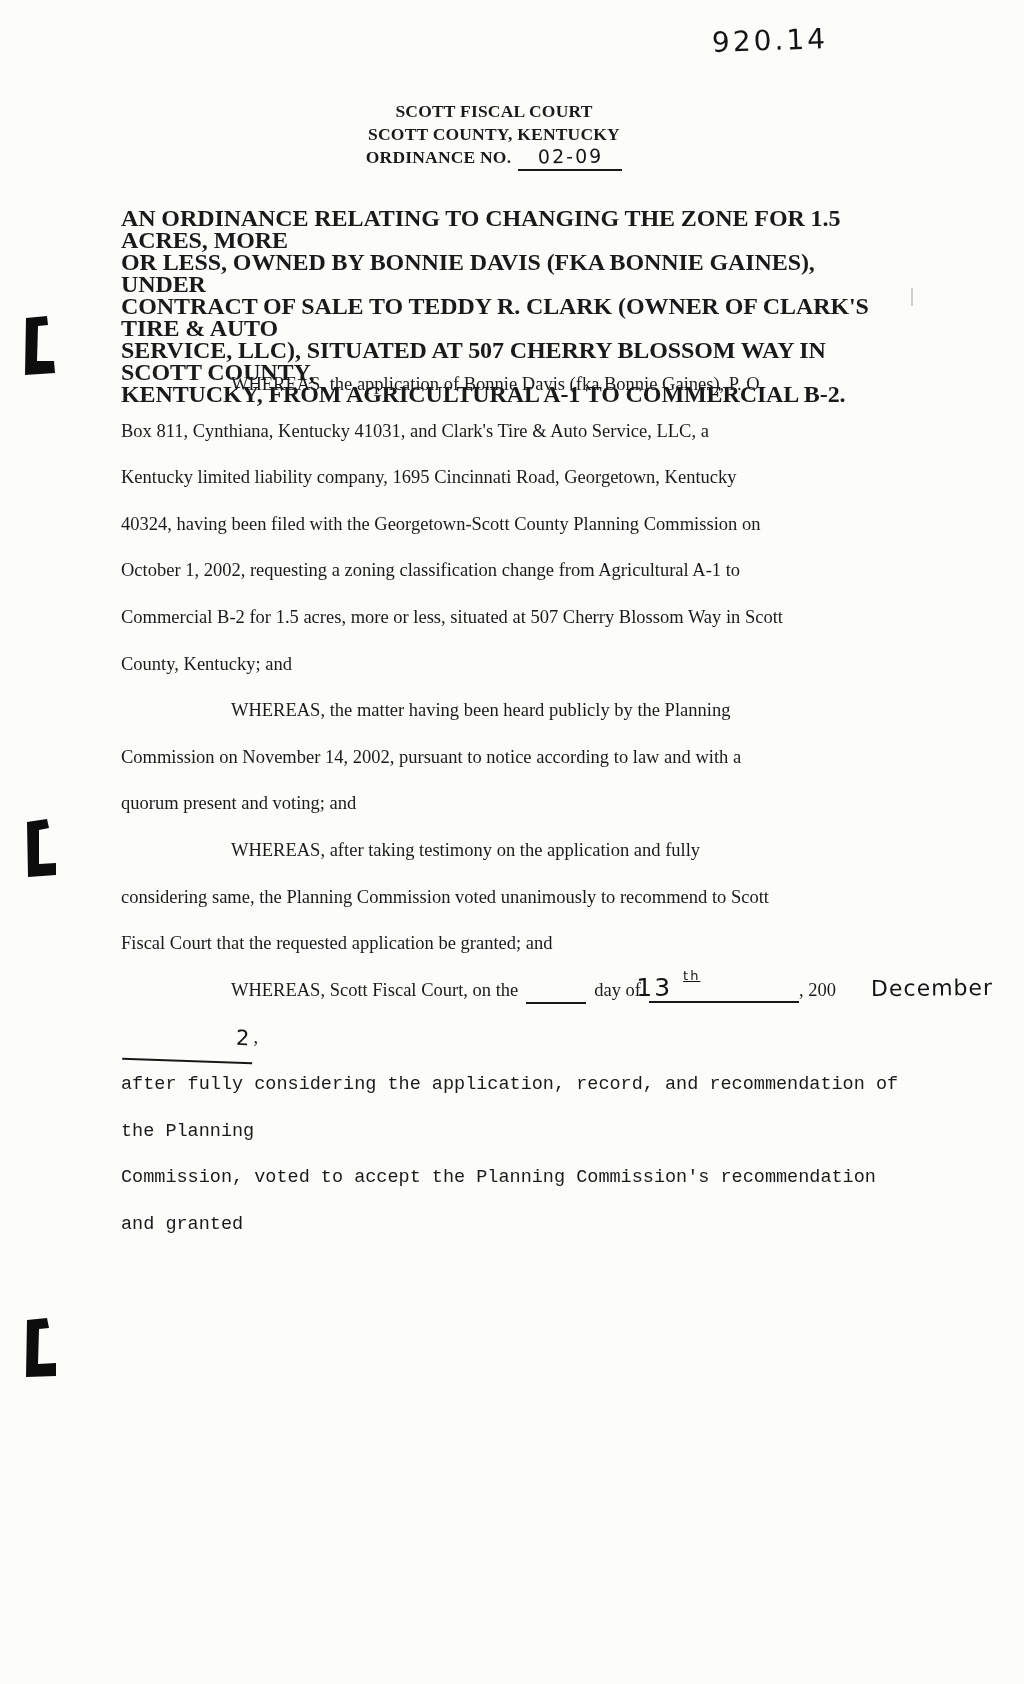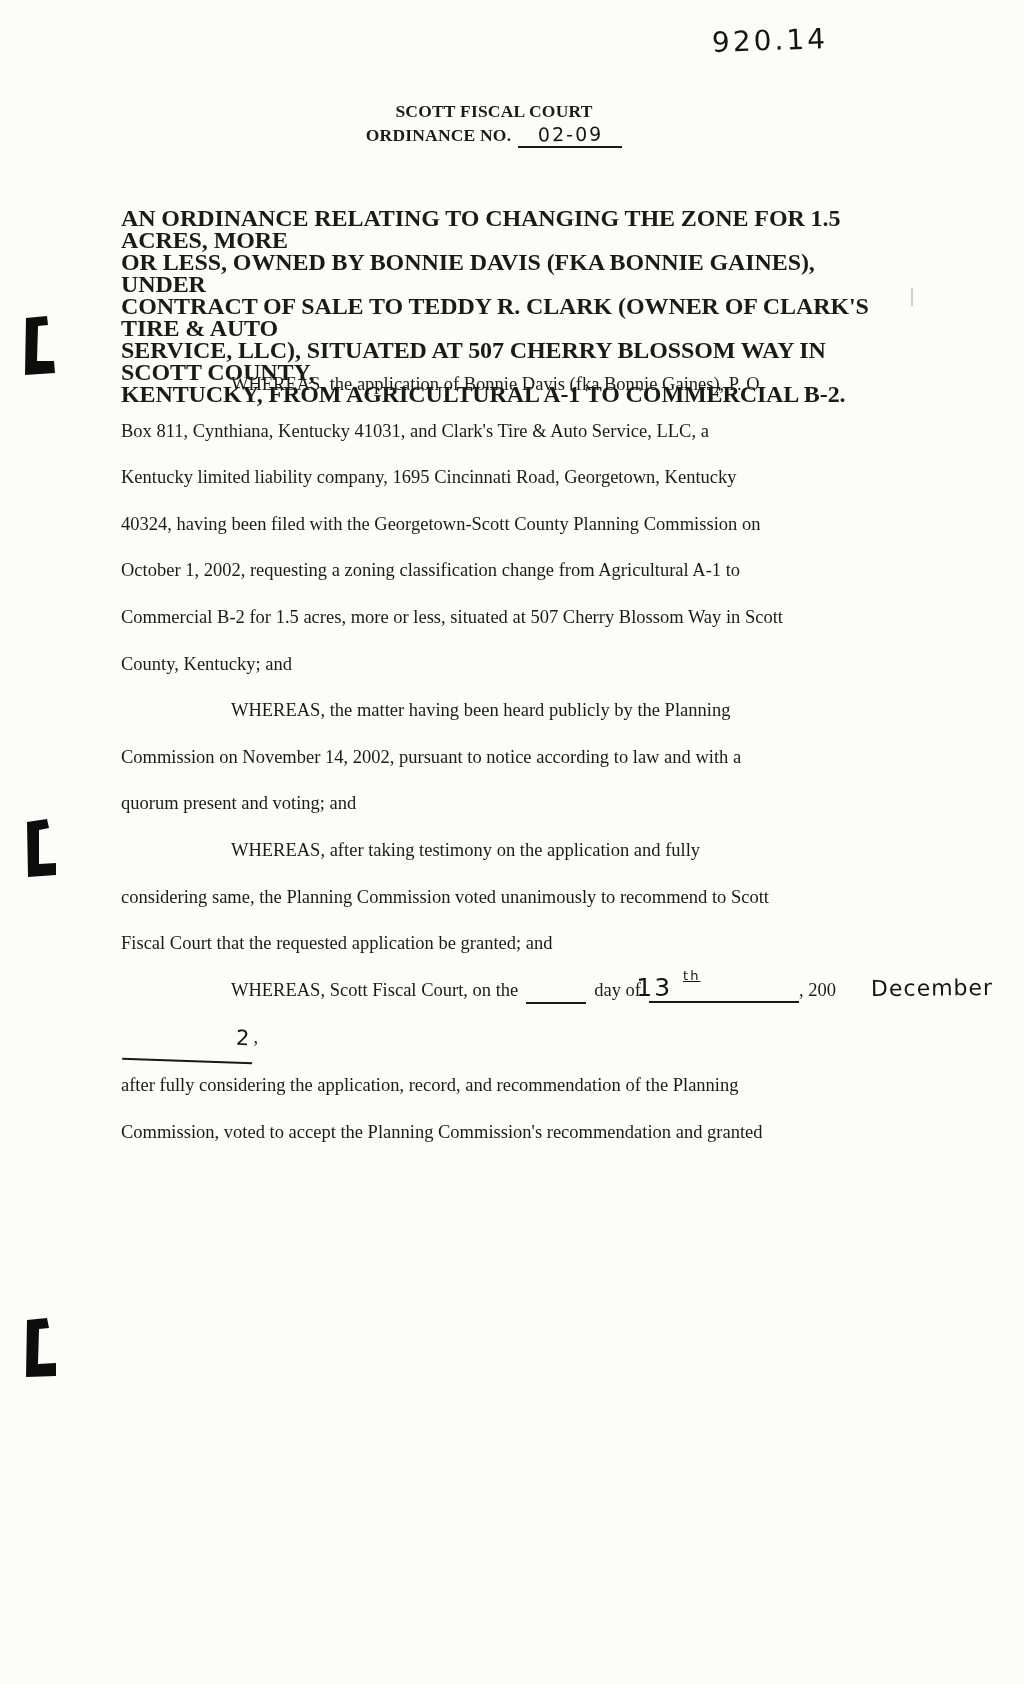--- a/index.html
+++ b/index.html
@@ -56,21 +56,21 @@
   }
 
   .body-text {
     position:absolute; left:121px; top:361px; width:782px;
     font-size:18.5px; line-height:46.6px;
   }
   .para {
     margin:0; white-space:pre-line;
     text-indent:110px;
   }
-  .para.no-indent { text-indent:0; }
+  .para.no-indent { text-indent:0;font-family:Liberation Mono, monospace; }
   .dateline { white-space:normal; }
 
   .blank {
     display:inline-block;
     border-bottom:2px solid #181818;
     line-height:normal;
     vertical-align:baseline;
   }
   .blank.day { width:60px; text-align:center; margin:0 8px; }
   .blank.day .hw { font-size:25px; letter-spacing:2px; }
@@ -99,20 +99,21 @@
 </style>
 </head>
 <body>
 
 <div class="page">
 
   <div class="hw page-number">920.14</div>
 
   <div class="title-block">
     <div>SCOTT FISCAL COURT</div>
+    <div>SCOTT COUNTY, KENTUCKY</div>
     <div class="ord-line"><span>ORDINANCE NO.</span><span class="ord-blank"><span class="hw">02-09</span></span></div>
   </div>
 
   <div class="heading">AN ORDINANCE RELATING TO CHANGING THE ZONE FOR 1.5 ACRES, MORE
 OR LESS, OWNED BY BONNIE DAVIS (FKA BONNIE GAINES), UNDER
 CONTRACT OF SALE TO TEDDY R. CLARK (OWNER OF CLARK'S TIRE &amp; AUTO
 SERVICE, LLC), SITUATED AT 507 CHERRY BLOSSOM WAY IN SCOTT COUNTY,
 KENTUCKY, FROM AGRICULTURAL A-1 TO COMMERCIAL B-2.</div>
 
   <div class="body-text">

